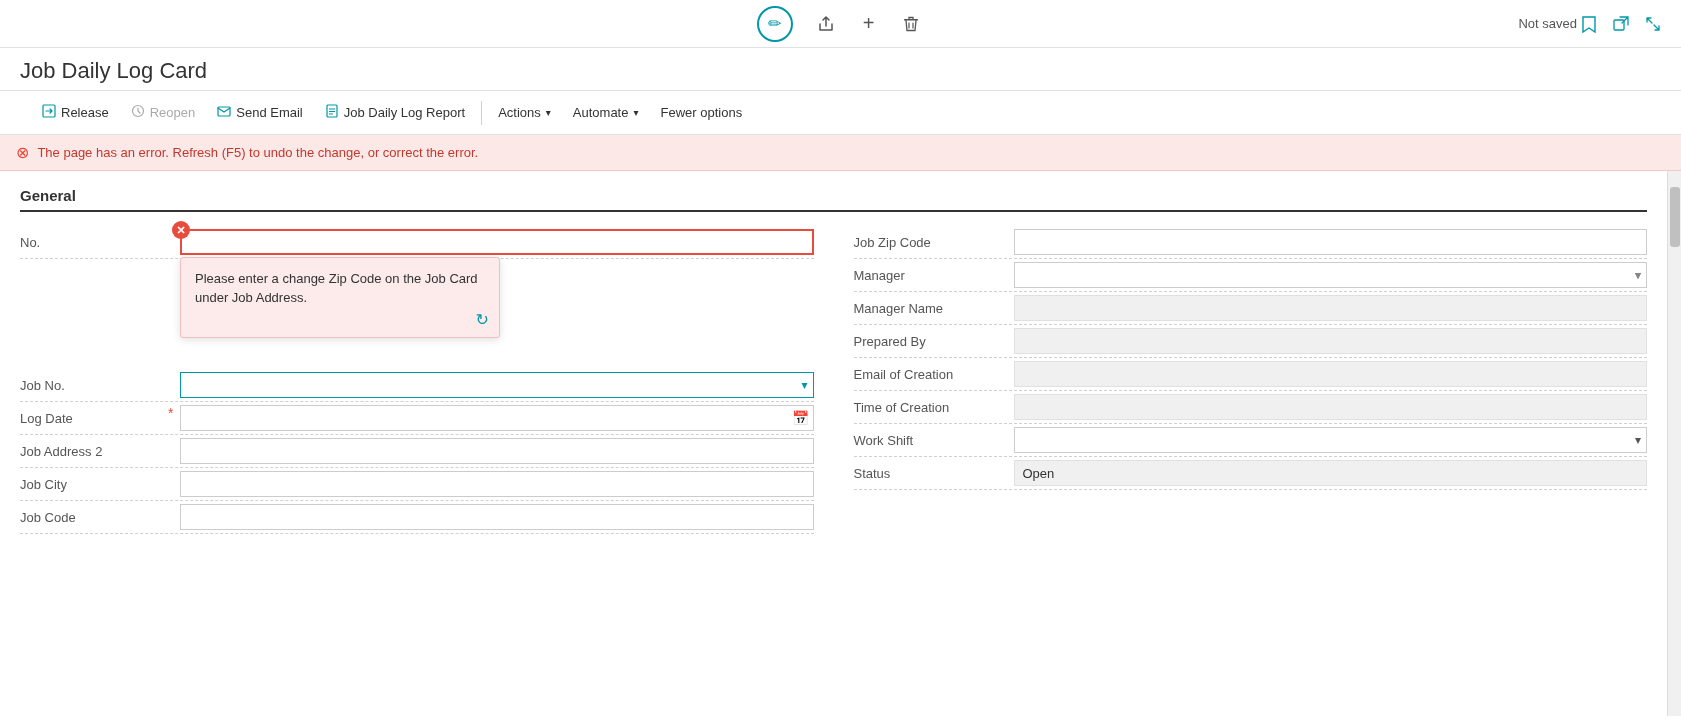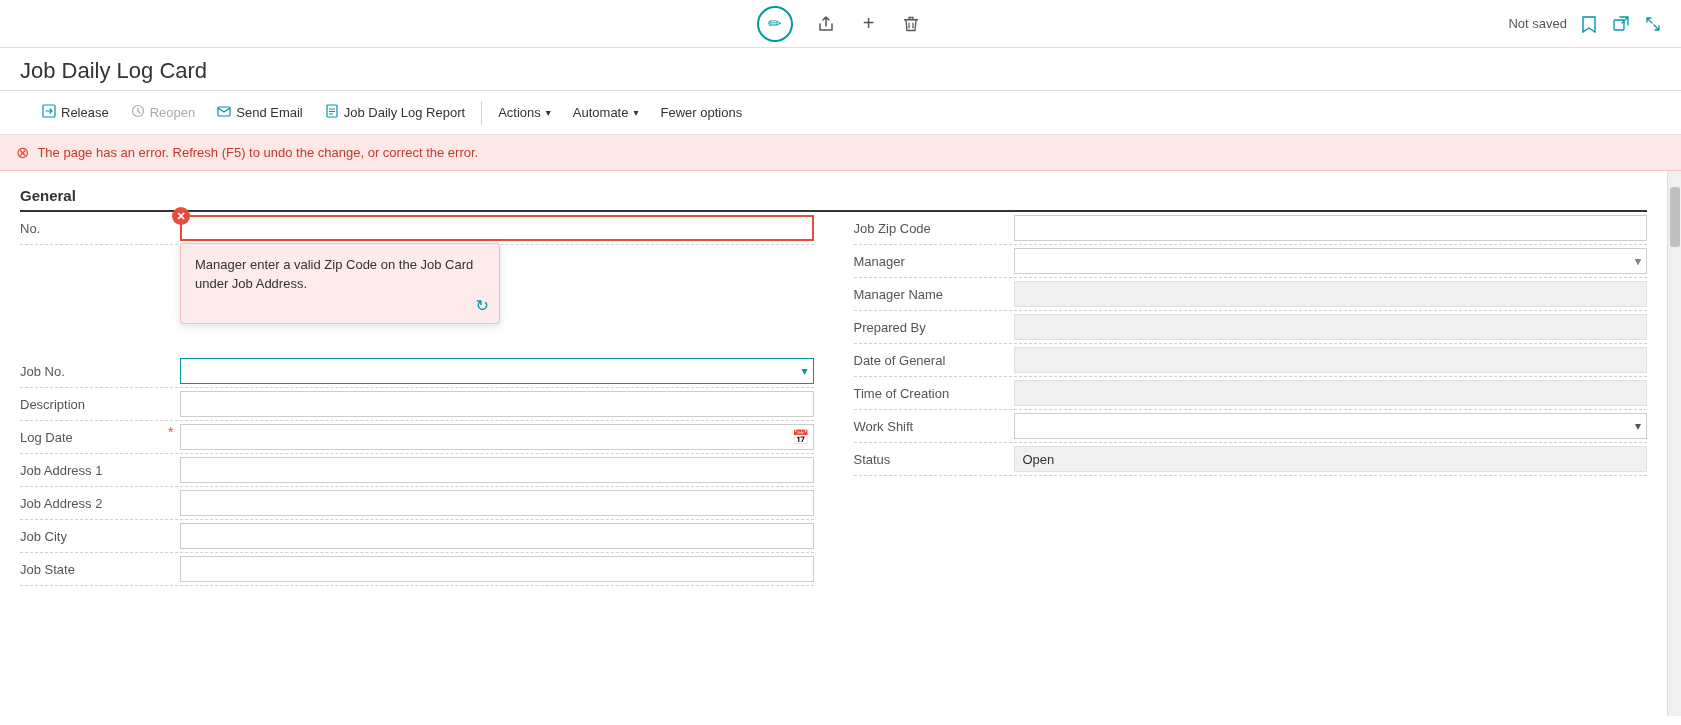--- a/index.html
+++ b/index.html
@@ -24,21 +24,21 @@
     .top-bar-center {
       display: flex;
       align-items: center;
       gap: 20px;
     }
     .top-bar-right {
       position: absolute;
       right: 16px;
       display: flex;
       align-items: center;
-      gap: 10px;
+      gap: 0;
       color: #555;
       font-size: 13px;
     }
     .icon-btn {
       background: none;
       border: none;
       cursor: pointer;
       color: #0097a7;
       font-size: 16px;
       display: flex;
@@ -157,20 +157,21 @@
       margin-top: 16px;
     }
 
     
     .section-heading {
       font-size: 15px;
       font-weight: 600;
       color: #333;
       padding-bottom: 6px;
       border-bottom: 2px solid #333;
+      margin-bottom: 14px;
     }
 
     
     .form-grid {
       display: grid;
       grid-template-columns: 1fr 1fr;
       gap: 0;
       column-gap: 40px;
     }
 
@@ -452,77 +453,65 @@
       <div>
 
         <div class="form-row">
           <div class="form-label">No.</div>
           <div class="form-control">
             <div class="field-error-wrapper" style="position:relative;">
               <button class="error-close-btn">✕</button>
               <input type="text" class="form-input error-field-border" value="" style="border: 2px solid rgb(231, 76, 60);">
               
               <div class="error-popup">
-                <span>Manager enter a valid Zip Code on the Job Card under Job Address.</span>
+                <span>Please enter a change Zip Code on the Job Card under Job Address.</span>
                 <button class="error-popup-refresh" title="Refresh">↻</button>
               </div>
             </div>
           </div>
         </div>
 
         <div class="form-row" style="margin-top:110px;">
           <div class="form-label">Job No.</div>
           <div class="select-wrapper">
             <select class="form-select">
               <option value=""></option>
             </select>
           </div>
         </div>
 
-        <div class="form-row">
-          <div class="form-label">Description</div>
-          <div class="form-control">
-            <input type="text" class="form-input" value="" style="">
-          </div>
-        </div>
 
         <div class="form-row">
           <div class="form-label">Log Date</div>
           <div class="form-control" style="position:relative;">
             <span class="required-star">*</span>
             <div class="date-wrapper">
               <input type="text" class="form-input" value="" style="padding-right: 28px;">
               <span class="date-icon">📅</span>
             </div>
           </div>
         </div>
 
-        <div class="form-row">
-          <div class="form-label">Job Address 1</div>
+
+        <div class="form-row">
+          <div class="form-label">Job Address 2</div>
           <div class="form-control">
             <input type="text" class="form-input" value="" style="">
           </div>
         </div>
 
         <div class="form-row">
-          <div class="form-label">Job Address 2</div>
+          <div class="form-label">Job City</div>
           <div class="form-control">
             <input type="text" class="form-input" value="" style="">
           </div>
         </div>
 
         <div class="form-row">
-          <div class="form-label">Job City</div>
-          <div class="form-control">
-            <input type="text" class="form-input" value="" style="">
-          </div>
-        </div>
-
-        <div class="form-row">
-          <div class="form-label">Job State</div>
+          <div class="form-label">Job Code</div>
           <div class="form-control">
             <input type="text" class="form-input" value="" style="">
           </div>
         </div>
 
 
       </div>
 
       <div>
 
@@ -551,21 +540,21 @@
         </div>
 
         <div class="form-row">
           <div class="form-label">Prepared By</div>
           <div class="form-control">
             <div class="form-input-readonly"></div>
           </div>
         </div>
 
         <div class="form-row">
-          <div class="form-label">Date of General</div>
+          <div class="form-label">Email of Creation</div>
           <div class="form-control">
             <div class="form-input-readonly"></div>
           </div>
         </div>
 
         <div class="form-row">
           <div class="form-label">Time of Creation</div>
           <div class="form-control">
             <div class="form-input-readonly"></div>
           </div>

